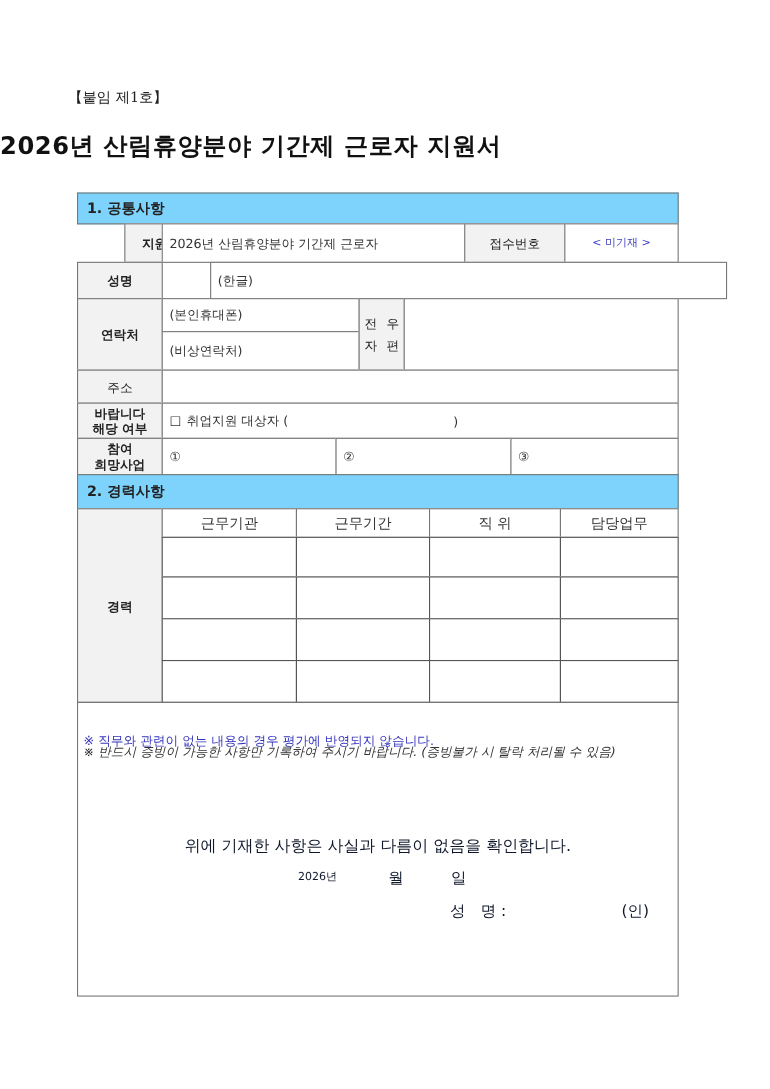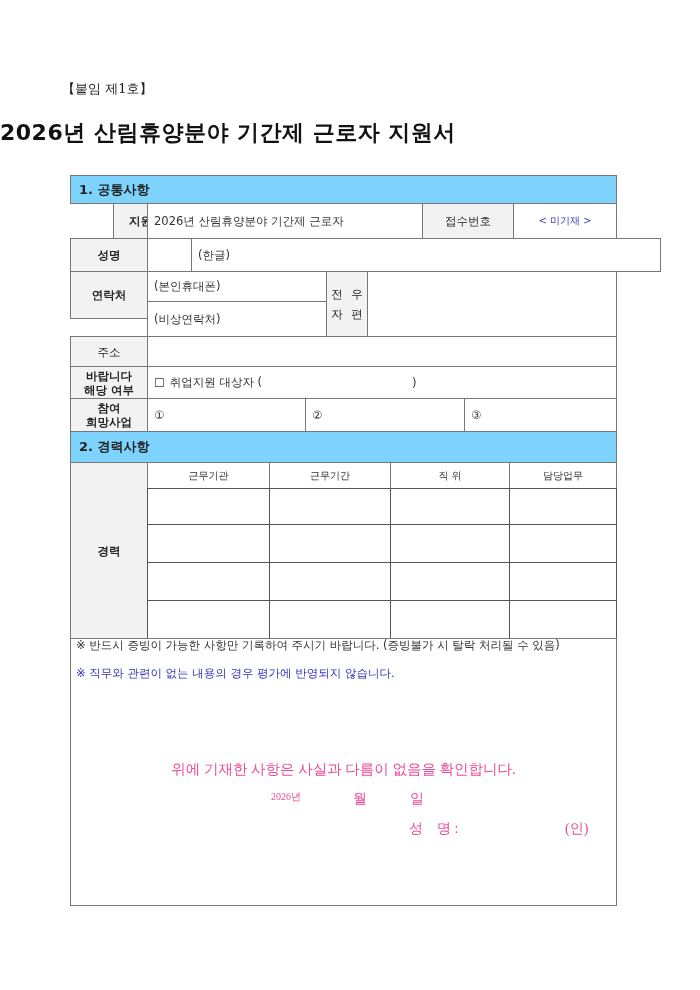--- a/index.html
+++ b/index.html
@@ -6,26 +6,26 @@
   body { width:700px; height:990px; position:relative; font-family:"DejaVu Sans","Liberation Sans",sans-serif; color:#222; overflow:hidden; }
   .abs { position:absolute; box-sizing:border-box; }
   .attach { left:62px; top:80px; font-family:"DejaVu Serif","Liberation Serif",serif; font-size:13px; color:#222; }
   .title { left:0; width:700px; top:118px; font-size:22px; font-weight:bold; letter-spacing:0.5px; color:#111; }
   .cell { position:absolute; box-sizing:border-box; border:1px solid #777; background:#fff; font-size:11.5px; display:flex; align-items:center; }
   .lbl { background:#f2f2f2; justify-content:center; text-align:center; font-weight:bold; font-size:11.5px; line-height:14px; }
   .lbl.norm { font-weight:normal; }
   .sect { background:#7dd3fc; font-weight:bold; font-size:13px; padding-left:8px; border:1px solid #777; }
   .val { padding-left:6px; color:#333; }
   .center { justify-content:center; }
-  .hd { justify-content:center; font-size:10px; color:#333; }
+  .hd { justify-content:center; font-size:13px; color:#333; }
   .blue { color:#3a3ac0; }
   .dark { border-color:#555; }
   .note { position:absolute; font-size:11.5px; color:#333; }
   .note.blue { color:#3333bb; }
-  .decl { position:absolute; font-size:14.5px; color:#ec4899;font-family:Liberation Serif, serif; }
+  .decl { position:absolute; font-size:14.5px; color:#0f172a; }
 </style>
 </head>
 <body>
 
 <div class="abs attach">【붙임 제1호】</div>
 <div class="abs title">2026년 산림휴양분야 기간제 근로자 지원서</div>
 
 <div class="cell sect" style="left:70px;top:175px;width:547px;height:29px;">
   <span>1. 공통사항</span>
 </div>
@@ -43,21 +43,21 @@
     <span>&lt; 미기재 &gt;</span>
   </div>
 
 <div class="cell lbl" style="left:70px;top:238px;width:78px;height:34px;">
     <span>성명</span>
   </div>
 <div class="cell val" style="left:147px;top:238px;width:470px;height:34px;margin-left:44px;">
     <span>(한글)</span>
   </div>
 
-<div class="cell lbl" style="left:70px;top:271px;width:78px;height:48px;">
+<div class="cell lbl" style="left:70px;top:271px;width:78px;height:66px;">
     <span>연락처</span>
   </div>
 <div class="cell val" style="left:147px;top:271px;width:180px;height:31px;">
     <span>(본인휴대폰)</span>
   </div>
 <div class="cell val" style="left:147px;top:301px;width:180px;height:36px;">
     <span>(비상연락처)</span>
   </div>
 <div class="cell lbl norm" style="left:326px;top:271px;width:42px;height:66px;flex-direction:row;line-height:20px;">
   <span>전자</span>
@@ -167,21 +167,21 @@
   </div>
 <div class="cell dark" style="left:390px;top:600px;width:120px;height:39px;">
     <span></span>
   </div>
 <div class="cell dark" style="left:509px;top:600px;width:108px;height:39px;">
     <span></span>
   </div>
 
 <div class="abs" style="left:70px;top:638px;width:547px;height:268px;border:1px solid #777;"></div>
 
-<div class="note" style="left:76px;top:638px;">※ 반드시 증빙이 가능한 사항만 기록하여 주시기 바랍니다. (증빙불가 시 탈락 처리될 수 있음)</div>
+<div class="note" style="left:76px;top:676px;font-style:italic;">※ 반드시 증빙이 가능한 사항만 기록하여 주시기 바랍니다. (증빙불가 시 탈락 처리될 수 있음)</div>
 <div class="note blue" style="left:76px;top:666px;">※ 직무와 관련이 없는 내용의 경우 평가에 반영되지 않습니다.</div>
 
 <div class="decl" style="left:0;width:687px;top:760px;text-align:center;">위에 기재한 사항은 사실과 다름이 없음을 확인합니다.</div>
 
 <div class="decl" style="left:271px;top:790px;font-size:10px;">2026년</div>
 <div class="decl" style="left:353px;top:790px;font-size:14px;">월</div>
 <div class="decl" style="left:410px;top:790px;font-size:14px;">일</div>
 
 <div class="decl" style="left:409px;top:820px;font-size:14px;">성</div>
 <div class="decl" style="left:437px;top:820px;font-size:14px;">명 :</div>

